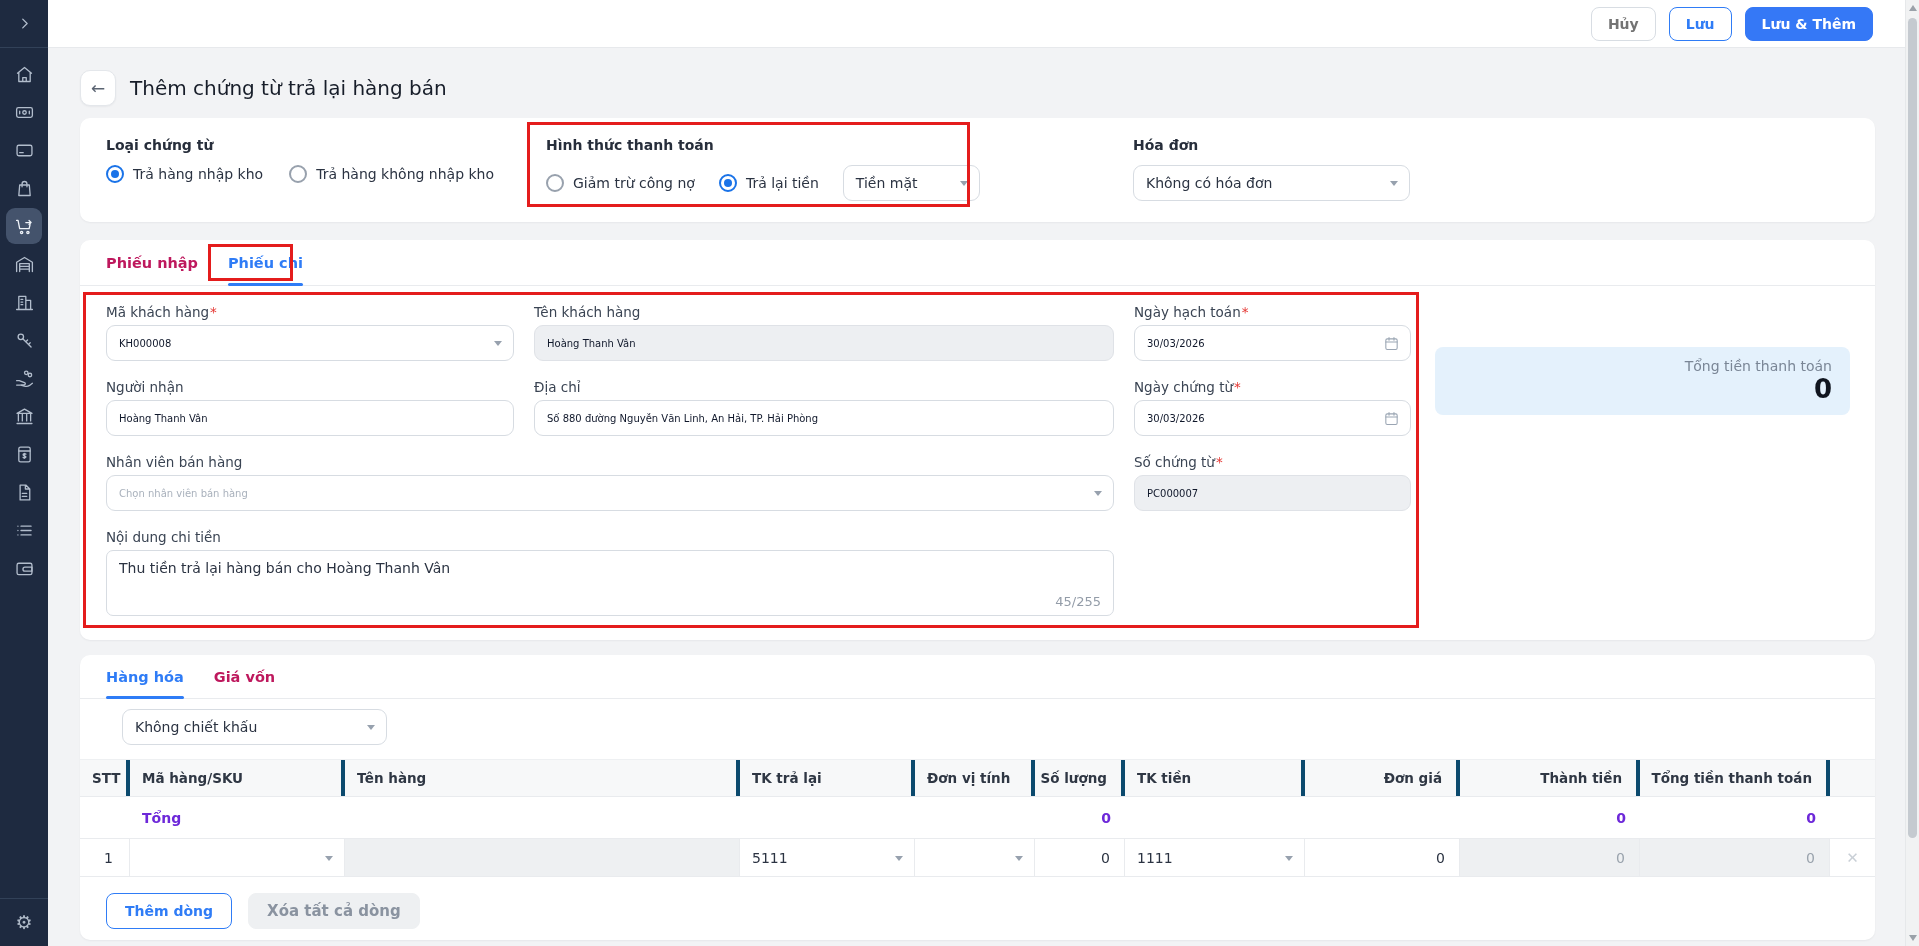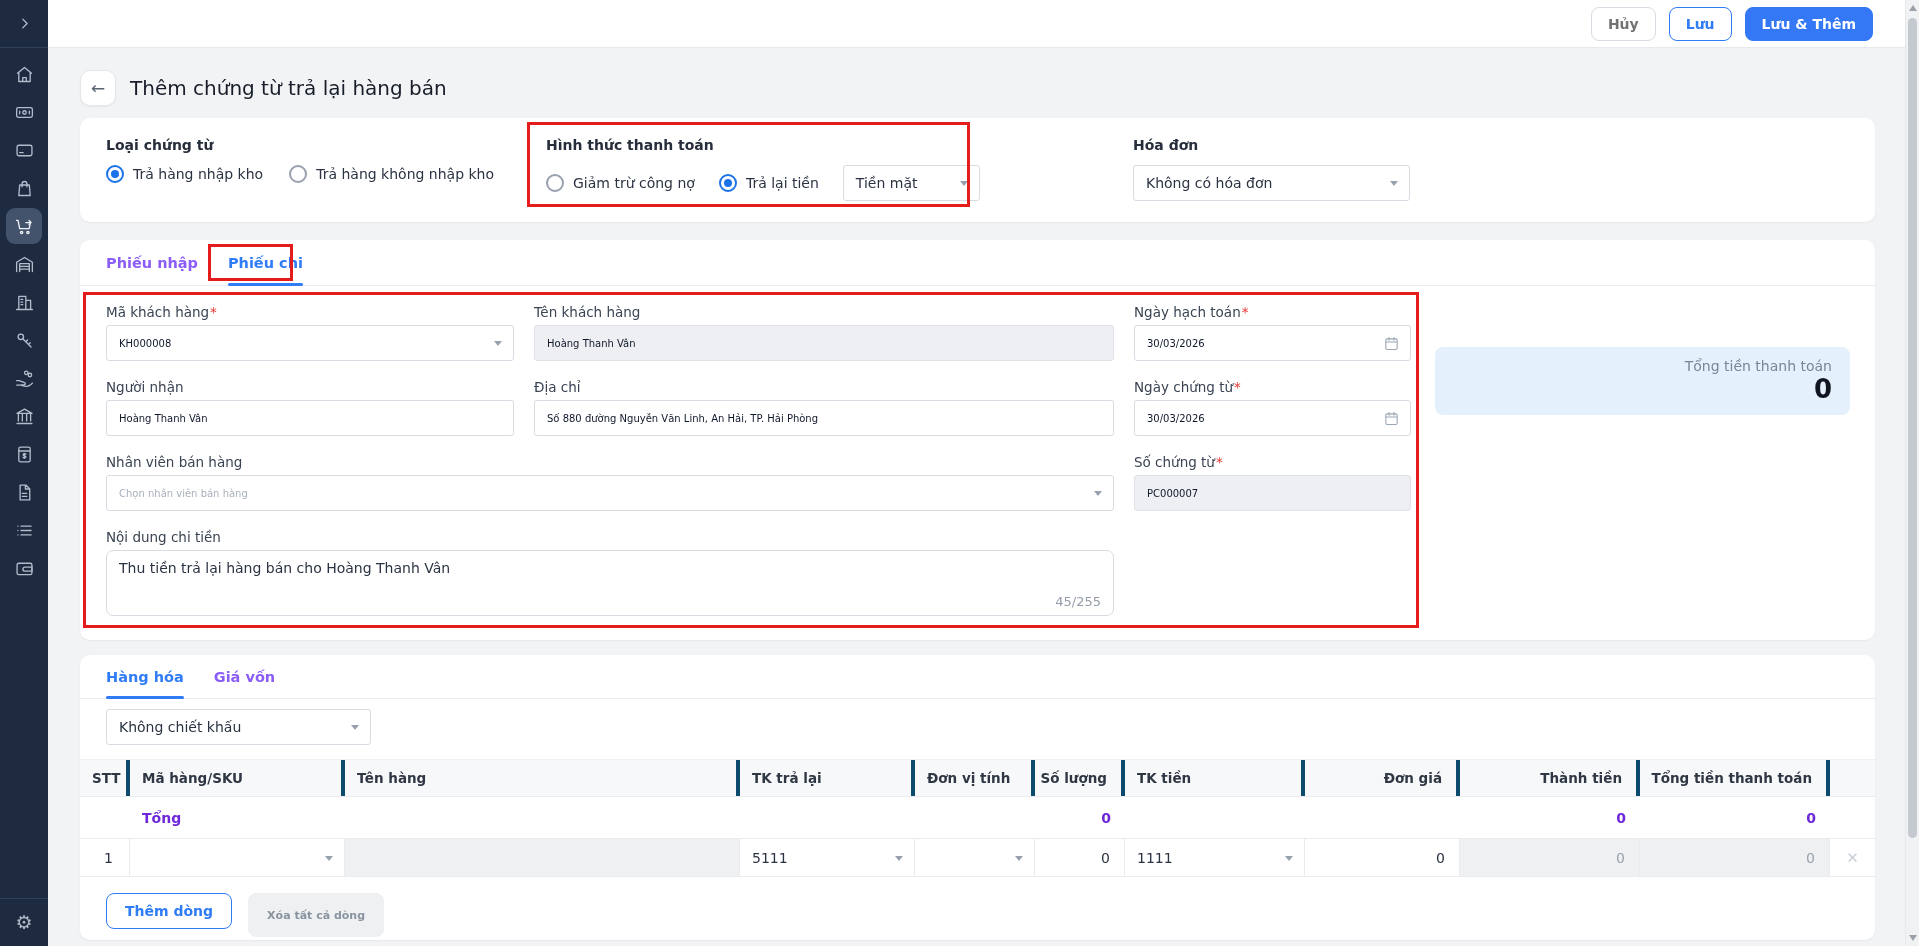--- a/index.html
+++ b/index.html
@@ -37,69 +37,69 @@
   .card3 { left:80px; top:655px; width:1795px; height:285px; overflow:hidden; }
 
   .group-label { font-size:14px; font-weight:600; color:#272e3b; margin-bottom:12px; white-space:nowrap; }
   .radio-row { display:flex; align-items:center; gap:26px; }
   .radio-opt { display:flex; align-items:center; gap:9px; cursor:pointer; }
   .radio { width:18px; height:18px; border-radius:50%; border:2px solid #98a1ad; position:relative; background:#fff; flex:none; }
   .radio.on { border-color:#1a73e8; }
   .radio.on::after { content:""; position:absolute; left:3px; top:3px; width:8px; height:8px; border-radius:50%; background:#1a73e8; }
   .radio-label { font-size:14px; color:#2b3342; white-space:nowrap; }
 
-  .select, .input { height:36px; border:1px solid #d7dce2; border-radius:3px; background:#fff; display:flex; align-items:center; padding:0 12px; position:relative; font-size:14px; color:#2b3342; }
+  .select, .input { height:36px; border:1px solid #d7dce2; border-radius:9px; background:#fff; display:flex; align-items:center; padding:0 12px; position:relative; font-size:14px; color:#2b3342; }
   .select { cursor:pointer; padding-right:28px; }
   .caret { position:absolute; right:11px; top:50%; margin-top:-2px; width:0; height:0; border-left:4.5px solid transparent; border-right:4.5px solid transparent; border-top:5.5px solid #97a1ae; }
   .input input, .select input { border:none; outline:none; background:transparent; font-family:inherit; font-size:10px; color:#0f172a; width:100%; }
   .input input::placeholder, .select input::placeholder { color:#a9b1bc; }
   .disabled { background:#edeff2; border-color:#dfe2e7; }
 
   
   .tabbar { height:46px; display:flex; align-items:center; padding:0 26px; gap:30px; border-bottom:1px solid #e9ebee; }
-  .tab { font-size:14.5px; font-weight:600; color:#8b5cf6; height:100%; display:flex; align-items:center; position:relative; cursor:pointer; white-space:nowrap; }
+  .tab { font-size:14.5px; font-weight:600; color:#be185d; height:100%; display:flex; align-items:center; position:relative; cursor:pointer; white-space:nowrap; }
   .tab.active { color:#2f7cf6; }
   .tab.active::after { content:""; position:absolute; left:0; right:0; bottom:-1px; height:3px; background:#2f7cf6; border-radius:2px; }
 
   .form-area { padding:18px 26px 0; display:grid; grid-template-columns:408px 580px 277px; column-gap:20px; }
   .field { margin-bottom:18px; }
   .f-label { font-size:13.5px; color:#3a4453; margin-bottom:5px; white-space:nowrap; }
   .req { color:#e53935; margin-left:1px; }
   .span2 { grid-column:1 / span 2; }
   .cal-ic { position:absolute; right:10px; width:17px; height:17px; stroke:#9aa5b3; fill:none; stroke-width:1.5; stroke-linecap:round; cursor:pointer; }
   .textarea-wrap { position:relative; border:1px solid #d7dce2; border-radius:7px; height:66px; padding:9px 12px 22px; }
   .textarea-wrap textarea { width:100%; height:100%; border:none; outline:none; resize:none; font-family:inherit; font-size:14px; color:#2b3342; background:transparent; }
   .char-count { position:absolute; right:12px; bottom:6px; font-size:13px; color:#939ca8; }
 
   .summary-box { position:absolute; right:25px; top:107px; width:415px; height:68px; background:#e4f1fc; border-radius:8px; padding:11px 18px; text-align:right; }
   .summary-label { font-size:14px; color:#7a8696; }
   .summary-value { font-size:26px; font-weight:700; color:#10151f; line-height:1.2; }
 
   
   .card3-body { padding-top:10px; }
-  .discount-select { width:265px; margin-left:26px; }
+  .discount-select { width:265px; margin-left:42px; }
   .itable { margin-top:14px; width:100%; font-size:14px; color:#2b3342; }
   .trow { display:grid; grid-template-columns:50px 215px 1fr 175px 120px 90px 180px 155px 180px 190px 45px; align-items:stretch; }
   .thead { background:#f7f8f9; border-top:1px solid #eef0f2; border-bottom:1px solid #e9ebee; height:38px; }
   .thead > div { display:flex; align-items:center; padding:0 12px; font-size:13.5px; font-weight:600; color:#2f3744; border-right:4px solid #0c4a6e; white-space:nowrap; overflow:hidden; }
   .thead > div:last-child { border-right:none; }
   .num { justify-content:flex-end; padding-right:14px !important; }
   .trow-total { height:42px; border-bottom:1px solid #e9ebee; }
   .trow-total > div { display:flex; align-items:center; padding:0 12px; font-weight:600; color:#6d28d9; }
   .trow1 { height:38px; border-bottom:1px solid #e9ebee; }
   .trow1 > div { display:flex; align-items:center; padding:0 12px; border-right:1px solid #e9ebee; position:relative; }
   .trow1 > div:last-child { border-right:none; }
   .cell-select { cursor:pointer; }
   .cell-gray { background:#eef0f2; color:#9aa3ad; }
   .stt-cell { justify-content:flex-end; padding-right:16px !important; }
   .del-x { color:#c9cfd6; font-size:15px; justify-content:center; cursor:pointer; }
 
   .row-actions { display:flex; gap:16px; margin:16px 0 0 26px; }
   .btn-outline { background:#fff; border:1px solid #2f7cf6; color:#2f7cf6; height:36px; border-radius:8px; padding:0 18px; font-size:14px; font-weight:600; display:flex; align-items:center; cursor:pointer; }
-  .btn-muted { background:#eef0f2; border:1px solid #eef0f2; color:#8a93a0; height:44px; border-radius:8px; padding:0 18px; font-size:11px; font-weight:600; display:flex; align-items:center; cursor:pointer; }
+  .btn-muted { background:#eef0f2; border:1px solid #eef0f2; color:#8a93a0; height:36px; border-radius:8px; padding:0 18px; font-size:15px; font-weight:600; display:flex; align-items:center; cursor:pointer; }
 
   
   .anno { position:absolute; border:3px solid #e41c1c; z-index:40; pointer-events:none; }
 
   
   .scrollbar { position:absolute; right:0; top:0; width:14px; height:946px; background:#f1f2f3; border-left:1px solid #e6e8ea; z-index:60; }
   .sb-thumb { position:absolute; left:2px; width:9px; top:18px; height:820px; background:#c5cad0; border-radius:5px; cursor:pointer; }
   .sb-arrow { position:absolute; left:3px; width:0; height:0; border-left:4px solid transparent; border-right:4px solid transparent; }
   .sb-arrow.up { top:5px; border-bottom:6px solid #9aa1a9; }
   .sb-arrow.down { bottom:5px; border-top:6px solid #9aa1a9; }

